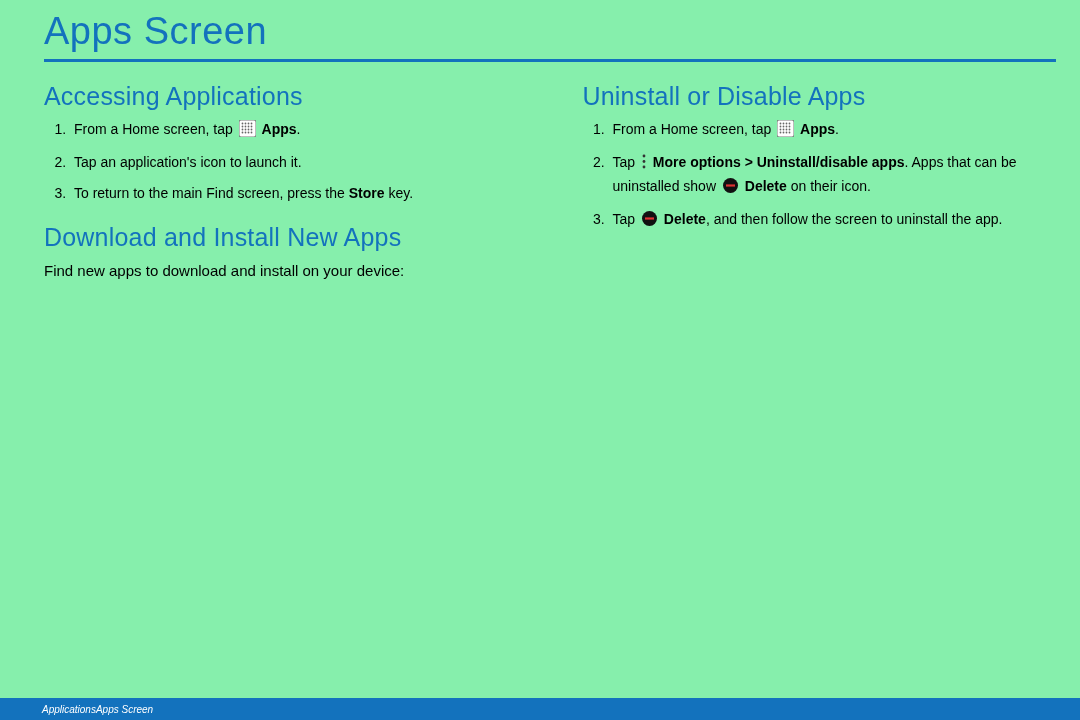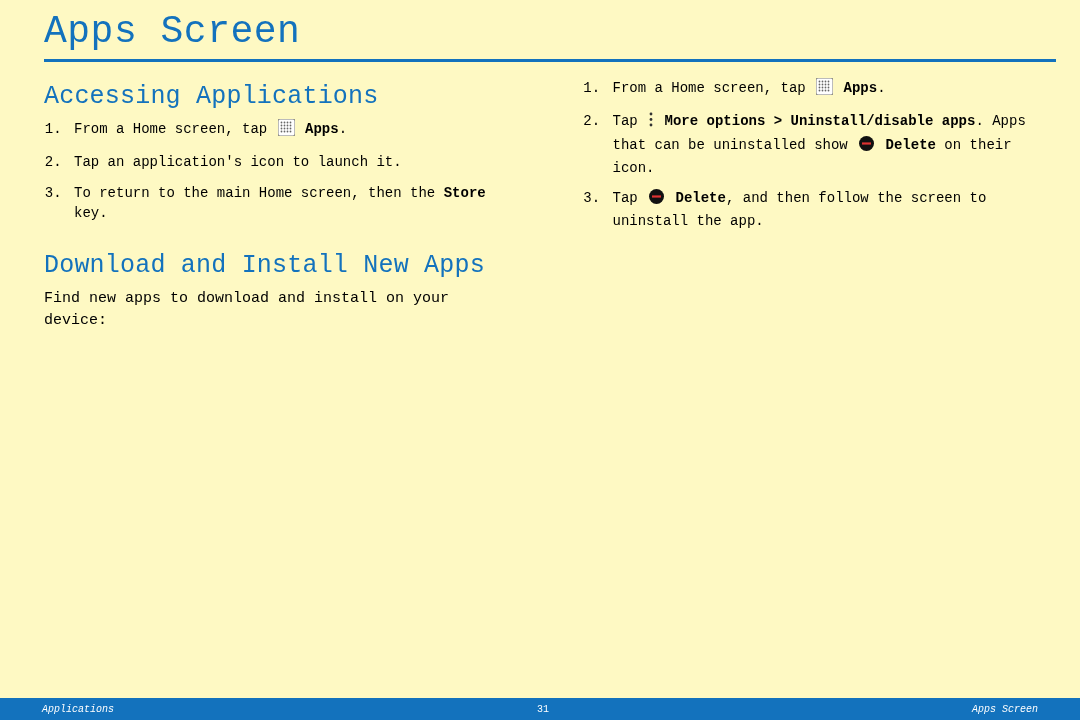--- a/index.html
+++ b/index.html
@@ -1,33 +1,32 @@
 <!DOCTYPE html>
 <html><head>
 <meta charset="utf-8">
 <style>
   * { margin: 0; padding: 0; box-sizing: border-box; }
   html, body { width: 1080px; height: 720px; font-family: Arial, Helvetica, sans-serif; color: #000; }
   .page {
-    width: 1080px; height: 720px; position: relative; background: #fef9c3;
+    width: 1080px; height: 720px; position: relative; background: #86efac;
     padding: 10px 24px 0 44px;
-    font-family: Liberation Mono, monospace;
   }
   .page-title {
     font-size: 38px; font-weight: 400; color: #1372bd;
     padding-bottom: 6px; border-bottom: 3px solid #1372bd;
     margin-bottom: 16px; letter-spacing: 0.5px;
   }
   .columns { display: flex; gap: 65px; }
   .col { flex: 1; }
   .section-heading {
     font-size: 25px; font-weight: 400; color: #1372bd;
     margin-bottom: 8px; margin-top: 4px; letter-spacing: 0.2px;
   }
-  .section-heading.tight { margin-top: 28px; }
+  .section-heading.tight { margin-top: 20px; }
   .body-text { font-size: 15px; line-height: 1.45; margin-bottom: 10px; }
   ol.steps { list-style: decimal; padding-left: 26px; }
   ol.steps li { font-size: 14px; line-height: 1.45; margin-bottom: 10px; padding-left: 4px; }
   ul.bullets { list-style: disc; padding-left: 20px; }
   ul.bullets li { font-size: 15px; line-height: 1.45; margin-bottom: 8px; padding-left: 6px; }
   .bold { font-weight: 700; }
   .link { text-decoration: underline; color: #000; cursor: pointer; }
   .inline-icon {
     display: inline-block; vertical-align: -3px; margin: 0 2px;
   }
@@ -76,33 +75,34 @@
                   <circle cx="12.5" cy="9.5" r="0.9"></circle>
                   <circle cx="3.5" cy="12.5" r="0.9"></circle>
                   <circle cx="6.5" cy="12.5" r="0.9"></circle>
                   <circle cx="9.5" cy="12.5" r="0.9"></circle>
                   <circle cx="12.5" cy="12.5" r="0.9"></circle>
                 </g>
               </svg></span> <span class="bold">Apps</span><span>.</span>
         </li>
         <li>Tap an application's icon to launch it.</li>
         <li>
-          <span>To return to the main Home screen, then the </span><span class="bold">Store</span><span> key.</span>
+          <span>To return to the main Find screen, press the </span><span class="bold">Store</span><span> key.</span>
         </li>
       </ol>
 
       <h2 class="section-heading tight">Download and Install New Apps</h2>
 
       <p class="body-text">Find new apps to download and install on your device:</p>
 
 
     </div>
 
     <div class="col">
 
+      <h2 class="section-heading">Uninstall or Disable Apps</h2>
 
 
       <ol class="steps">
         <li>
           <span>From a Home screen, tap </span><span class="inline-icon"><svg class="apps-icon-svg" viewBox="0 0 17 17">
                 <rect x="0" y="0" width="17" height="17" rx="2" fill="#fff" stroke="#555" stroke-width="0.8"></rect>
                 <g fill="#666">
                   <circle cx="3.5" cy="3.5" r="0.9"></circle>
                   <circle cx="6.5" cy="3.5" r="0.9"></circle>
                   <circle cx="9.5" cy="3.5" r="0.9"></circle>
@@ -139,17 +139,16 @@
               </svg></span> <span class="bold">Delete</span><span>, and then follow the screen to uninstall the app.</span>
         </li>
       </ol>
 
     </div>
 
   </div>
 
   <div class="footer">
     <span>Applications</span>
-    <span class="center">31</span>
     <span class="right">Apps Screen</span>
   </div>
 
 </div>
 
 </body></html>

